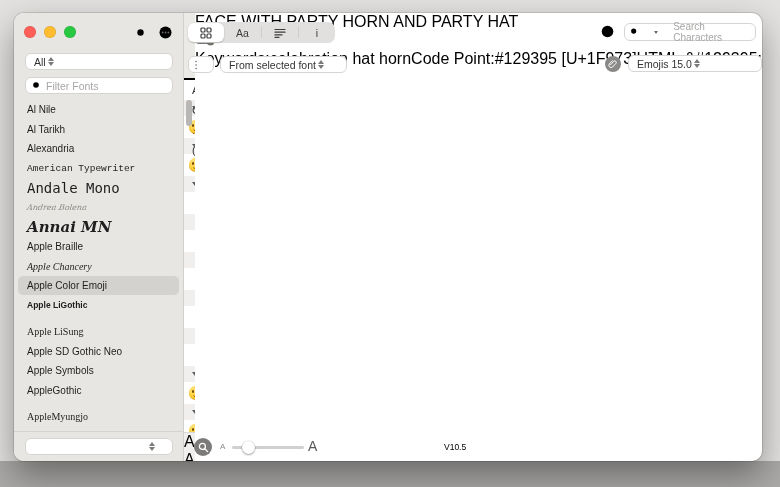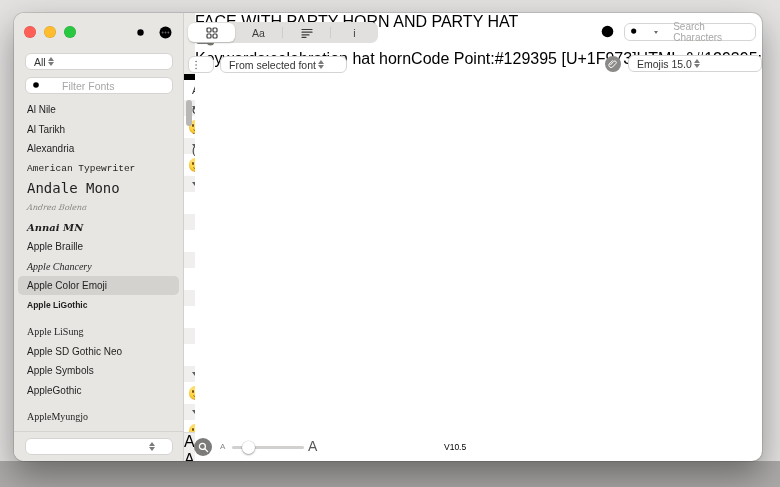--- a/index.html
+++ b/index.html
@@ -18,53 +18,53 @@
   .light { width:12px; height:12px; border-radius:50%; box-shadow:inset 0 0 0 .5px rgba(0,0,0,.15); }
   .sb-tools { margin-left:auto; display:flex; gap:10px; align-items:center; }
   .control { background:#fff; border:1px solid #d6d4d2; border-radius:6px; height:17px;
     display:flex; align-items:center; font-size:10.5px; color:#333; }
   .select { justify-content:flex-start; padding:0 4px 0 8px; }
   .stepper { width:11px; height:13px; display:flex; flex-direction:column; align-items:center; justify-content:center; gap:1px; }
   .stepper i { width:0; height:0; border-left:3px solid transparent; border-right:3px solid transparent; }
   .stepper i.up { border-bottom:4px solid #7c7a78; }
   .stepper i.dn { border-top:4px solid #7c7a78; }
   .all-select { position:absolute; left:11px; top:40px; width:148px; }
-  .filter { position:absolute; left:11px; top:64px; width:148px; padding:0 6px; gap:20px; justify-content:flex-start; }
+  .filter { position:absolute; left:11px; top:64px; width:148px; padding:0 6px; gap:4px; justify-content:flex-start; }
   .placeholder { color:#a9a7a5; font-size:10.5px; }
   .font-list { position:absolute; left:0; right:0; top:87px; bottom:30px; padding:0 4px; overflow:hidden; }
   .font-item { height:19.55px; display:flex; align-items:center; padding:0 9px; font-size:10px; color:#1e1e1e;
     border-radius:5px; white-space:nowrap; overflow:hidden; }
   .font-item.selected { background:#d4d2cf; }
   .f-typewriter { font-family:"Liberation Mono", monospace; font-size:9.5px; }
   .f-mono { font-family:"DejaVu Sans Mono", monospace; font-size:14px; }
   .f-script { font-family:"DejaVu Serif", serif; font-style:italic; font-size:8px; color:#8a8880; transform:skewX(-8deg); }
-  .f-serif-italic { font-family:"DejaVu Serif", serif; font-style:italic; font-weight:bold; font-size:10px; }
+  .f-serif-italic { font-family:"DejaVu Serif", serif; font-style:italic; font-weight:bold; font-size:15px; }
   .f-chancery { font-family:"Liberation Serif", serif; font-style:italic; font-size:10px; }
   .f-bold-small { font-size:8.5px; font-weight:bold; }
   .f-serif { font-family:"Liberation Serif", serif; font-size:10px;margin-top:7px; }
   .sb-footer { position:absolute; left:0; right:0; bottom:0; height:30px; border-top:1px solid #d5d3d1; display:flex; align-items:center; justify-content:center; }
   .style-select { width:148px; position:relative; }
   .style-select span { position:absolute; left:0; right:14px; text-align:center; }
 
   
   .content { flex:1; position:relative; background:#eceae7; }
   .c-toolbar1 { position:absolute; left:0; right:0; top:0; height:38px; }
-  .segmented { position:absolute; left:4px; top:9px; width:190px; height:21px; background:#e2e0de;
+  .segmented { position:absolute; left:4px; top:9px; width:147px; height:21px; background:#e2e0de;
     border-radius:7px; display:flex; align-items:center; }
   .seg { flex:1; height:21px; display:flex; align-items:center; justify-content:center; font-size:10.5px; color:#3c3c3c; position:relative; }
   .seg.sel { background:#fff; border-radius:6px; box-shadow:0 1px 2px rgba(0,0,0,.2); height:19px; }
   .seg-div { width:1px; height:11px; background:#cfcdcb; }
   .icon-line { stroke:#3c3c3c; stroke-width:1.2; fill:none; stroke-linecap:round; }
   .slash-icon { position:absolute; left:416px; top:11px; }
   .search-field { position:absolute; left:440px; top:10px; width:132px; height:18px; border-radius:6px;
     background:#fff; border:1px solid #d7d5d3; display:flex; align-items:center; padding:0 5px; gap:15px; }
   .search-field .placeholder { font-size:10px; }
   .chev-dn { width:0; height:0; border-left:2.5px solid transparent; border-right:2.5px solid transparent; border-top:3.5px solid #6e6c6a; }
 
-  .c-toolbar2 { position:absolute; left:0; right:0; top:38px; height:29px; border-bottom:6px solid #000000; }
+  .c-toolbar2 { position:absolute; left:0; right:0; top:38px; height:29px; border-bottom:2px solid #000000; }
   .listview-btn { position:absolute; left:4px; top:5px; width:26px; height:17px; justify-content:center; }
   .source-select { position:absolute; left:36px; top:5px; width:127px; }
   .clip-circle { position:absolute; left:421px; top:5px; width:16px; height:16px; border-radius:50%; background:#8b8987;
     display:flex; align-items:center; justify-content:center; }
   .version-select { position:absolute; left:444px; top:4px; width:134px; }
 
   .glyph-list { position:absolute; left:0; right:0; top:67px; bottom:29px; background:#fff; overflow:hidden; }
   .glyph-title { height:20px; line-height:20px; padding-left:8px; font-size:11px; color:#2f2f2f; background:#fff; }
   .grow { display:flex; align-items:center; }
   .grow.header { height:16px; background:#f0efed; padding-left:8px; gap:6px; }

